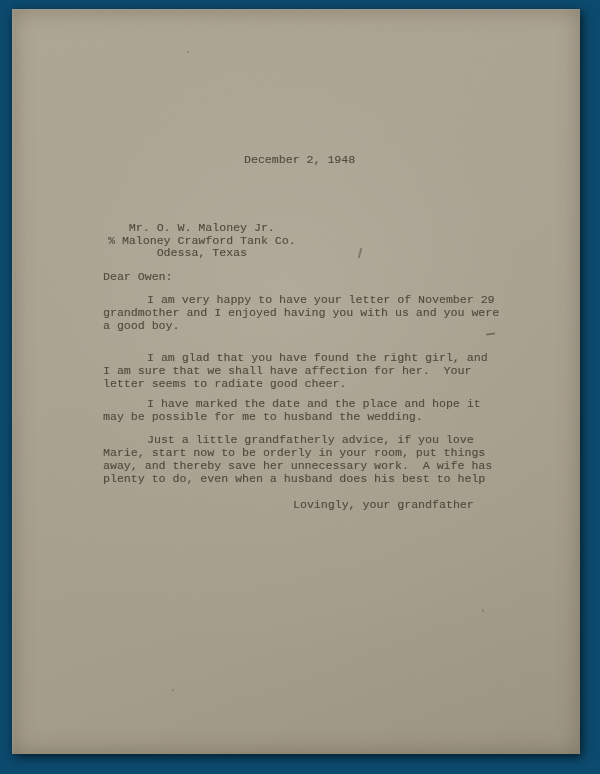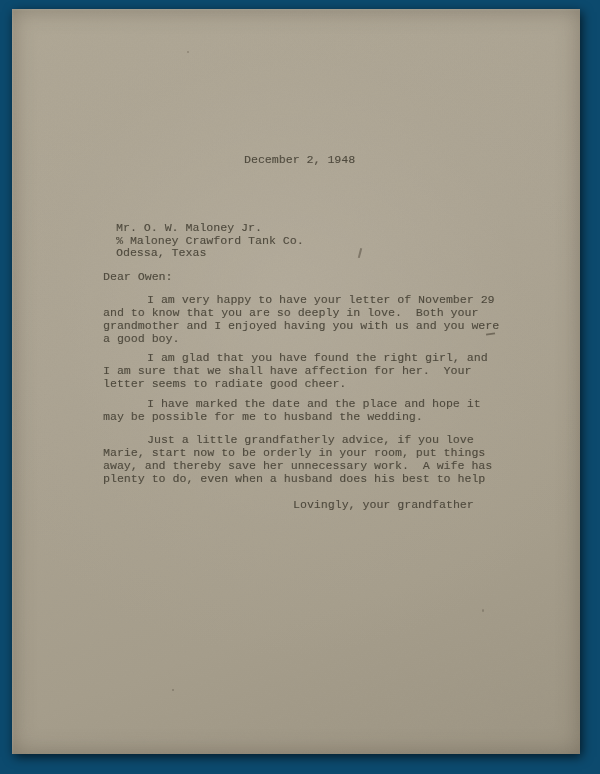--- a/index.html
+++ b/index.html
@@ -48,22 +48,23 @@
     text-shadow: 0.4px 0.4px 0.6px rgba(64,59,48,0.30);
     letter-spacing: 0.05px;
   }
   .date-line {
     position: absolute;
     left: 232px;
     top: 144px;
   }
   .address-block {
     position: absolute;
-    left: 104px;
+    left: 96px;
     top: 213px;
+    text-align: center;
   }
   .address-block .line { height: 12.7px; line-height: 12.7px; }
   .salutation-line {
     position: absolute;
     left: 91px;
     top: 261px;
   }
   .para {
     position: absolute;
     left: 91px;
@@ -115,21 +116,20 @@
     <div class="address-block">
       <div class="line">Mr. O. W. Maloney Jr.</div>
       <div class="line">% Maloney Crawford Tank Co.</div>
       <div class="line">Odessa, Texas</div>
     </div>
 
     <div class="line salutation-line">Dear Owen:</div>
 
     <div class="para para-1">
       <div class="line indent">I am very happy to have your letter of November 29</div>
-      <div class="line">and to know that you are so deeply in love.  Both your</div>
       <div class="line">grandmother and I enjoyed having you with us and you were</div>
       <div class="line">a good boy.</div>
     </div>
 
     <div class="para para-2">
       <div class="line indent">I am glad that you have found the right girl, and</div>
       <div class="line">I am sure that we shall have affection for her.  Your</div>
       <div class="line">letter seems to radiate good cheer.</div>
     </div>
 

